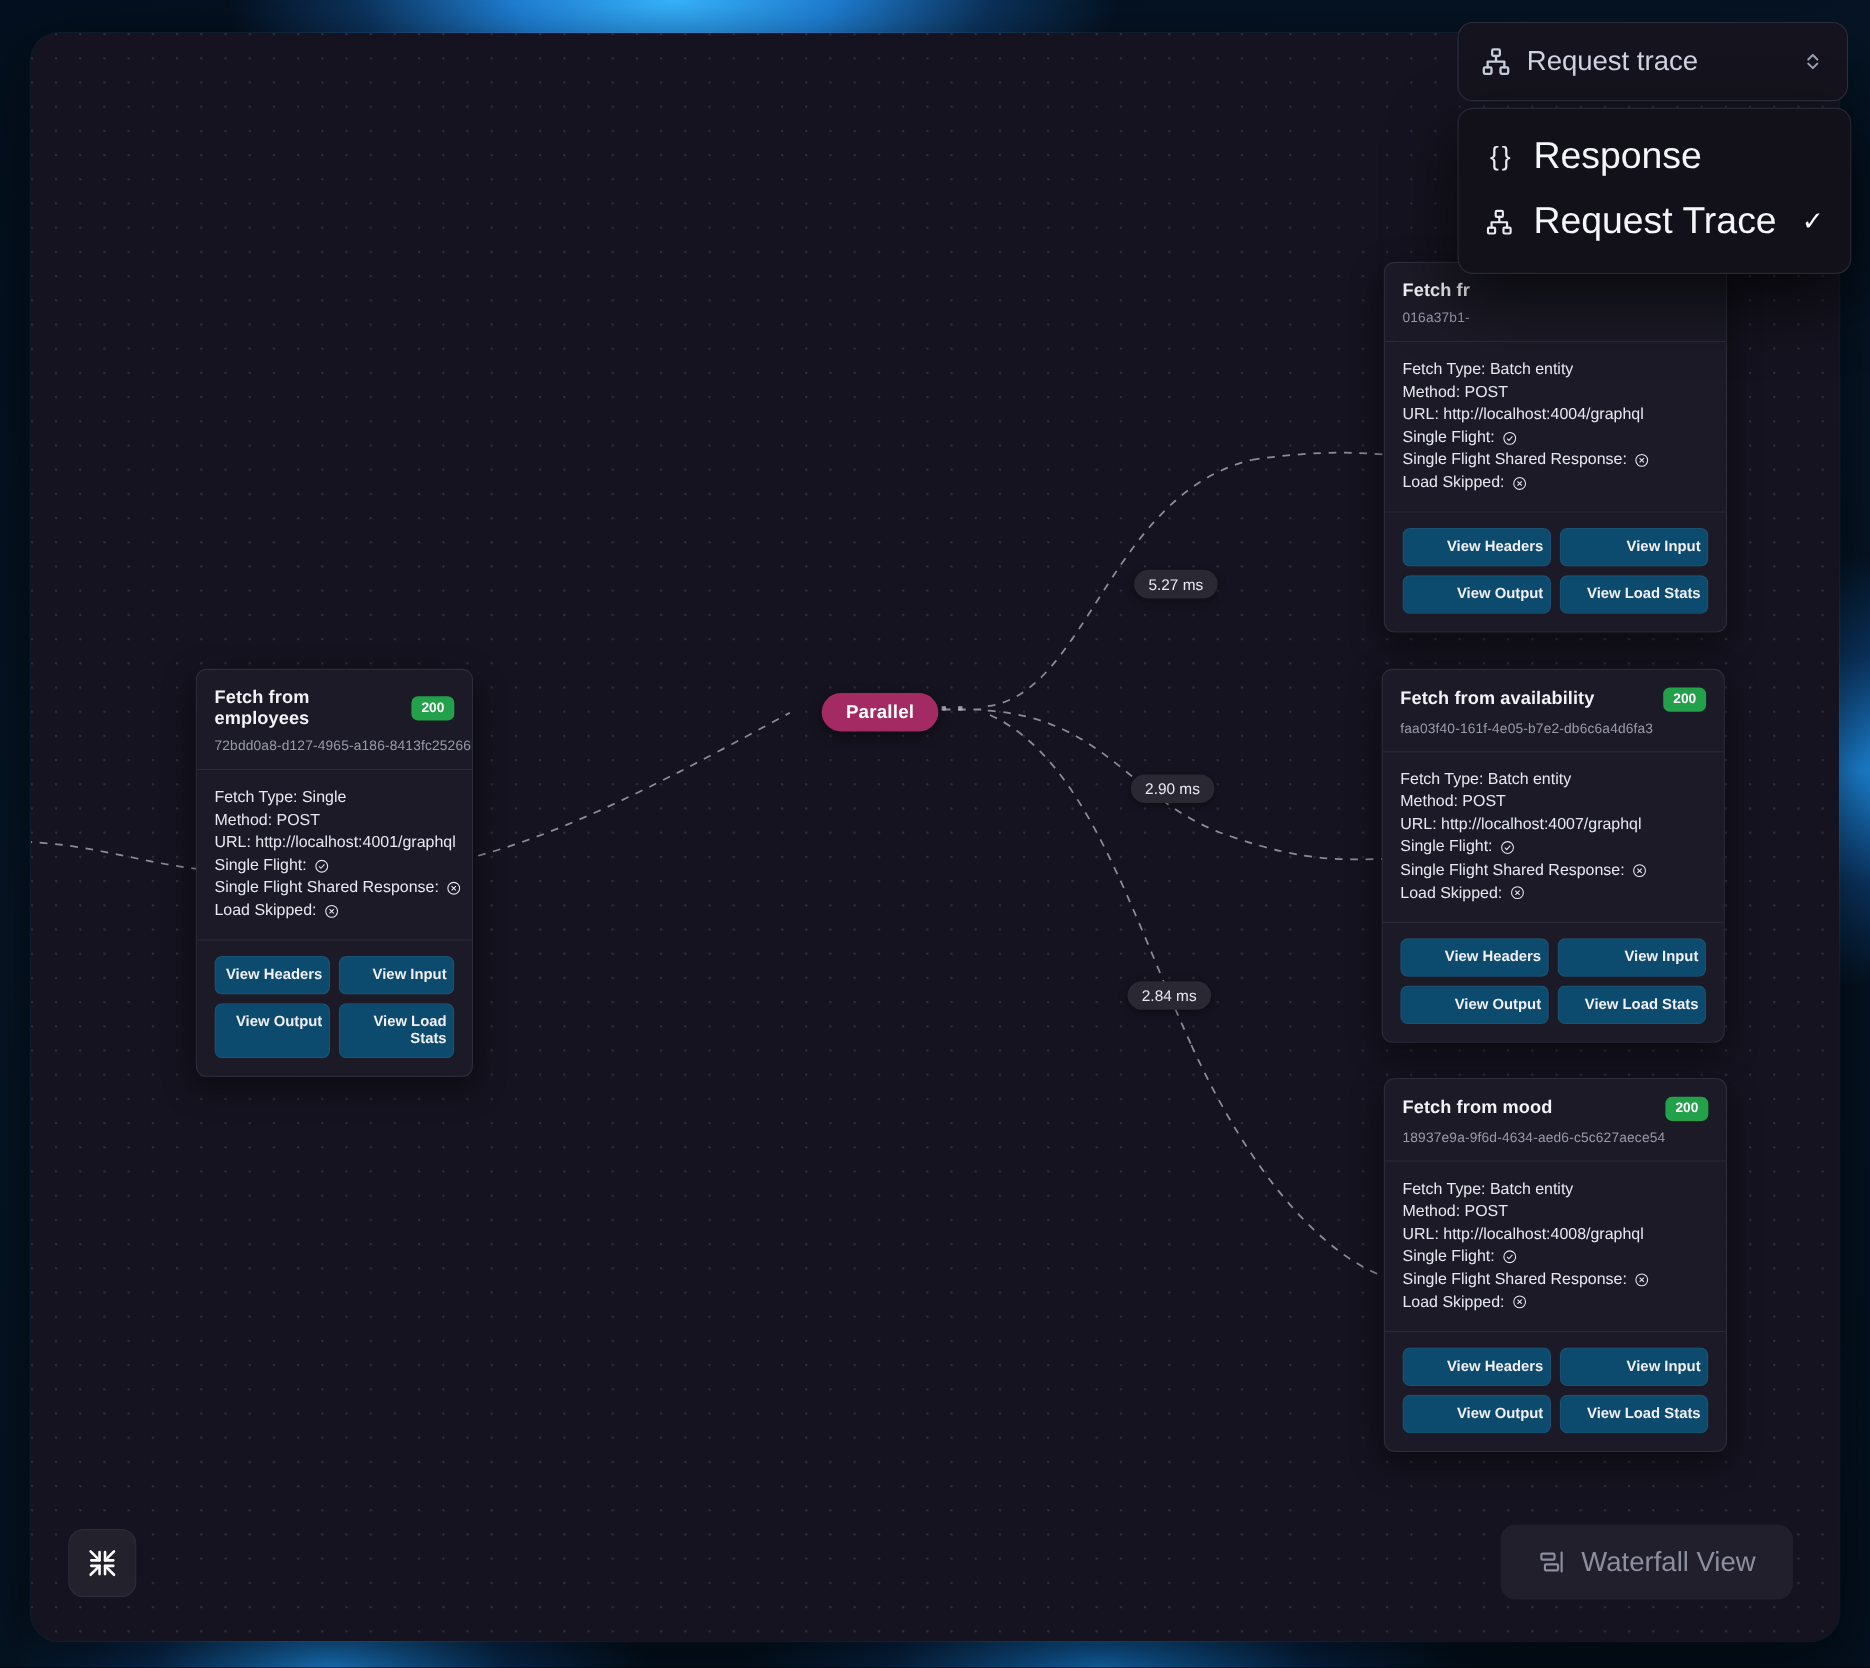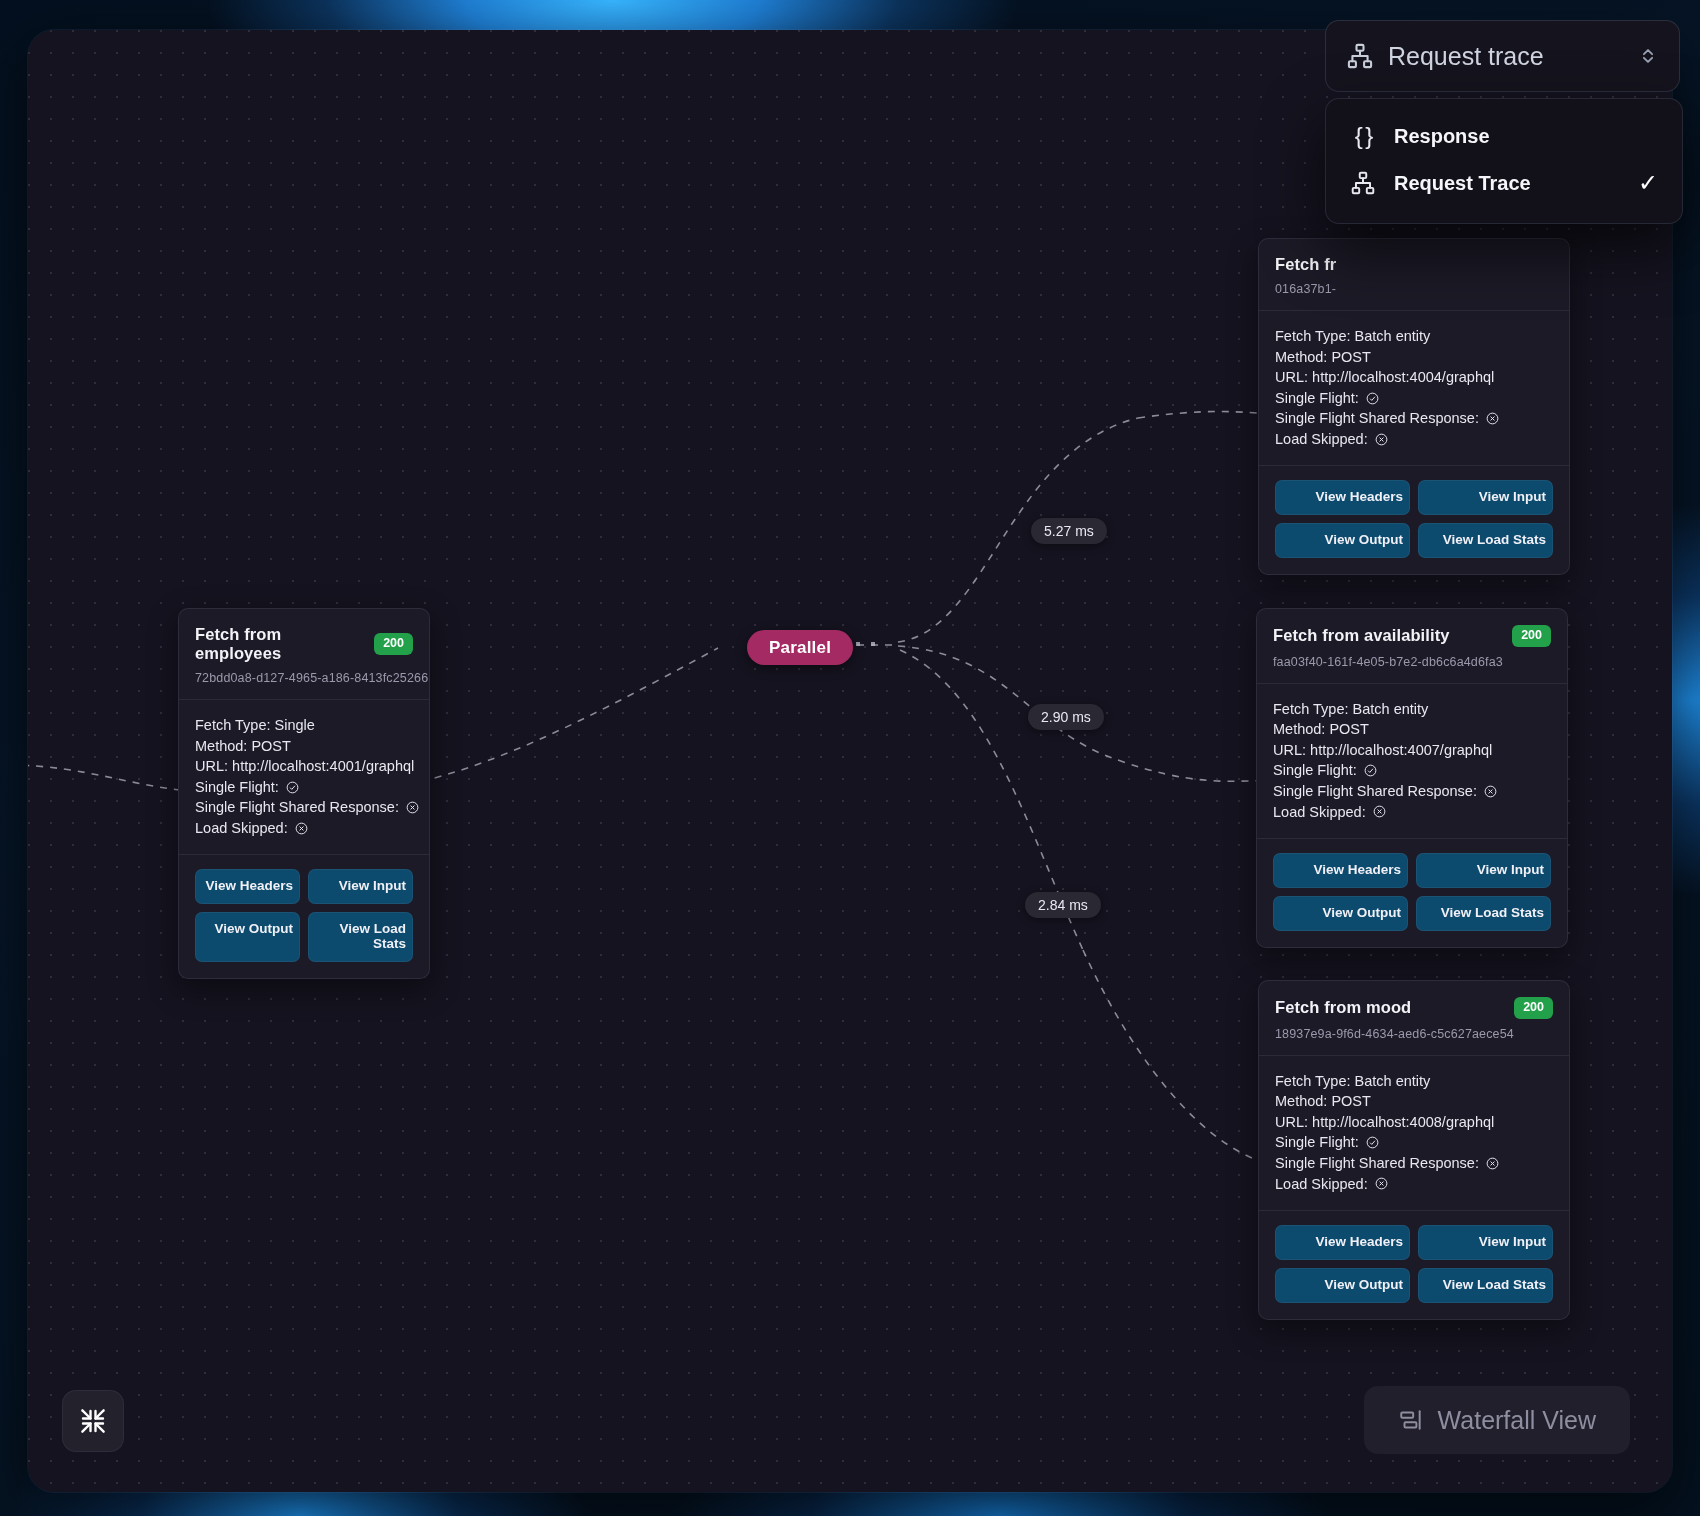--- a/index.html
+++ b/index.html
@@ -174,24 +174,23 @@
     z-index: 50;
     box-shadow: 0 24px 60px rgba(0,0,0,0.65);
   }
   .dd-item {
     display: flex; align-items: center; gap: 18px;
     padding: 11px 24px;
     cursor: pointer;
   }
   .dd-item .dd-label {
     color: #f5f6fa;
-    font-size: 20px;
+    font-size: 34px;
     flex: 1;
     line-height: 1.1;
-    font-weight: bold;
   }
   .dd-check { color: #ffffff; font-size: 24px; line-height: 1; }
   .brace {
     color: #e9eaf1; font-size: 24px; width: 26px; text-align: center;
     letter-spacing: -2px; line-height: 1;
   }
 
   
   .collapse-btn {
     position: absolute;

